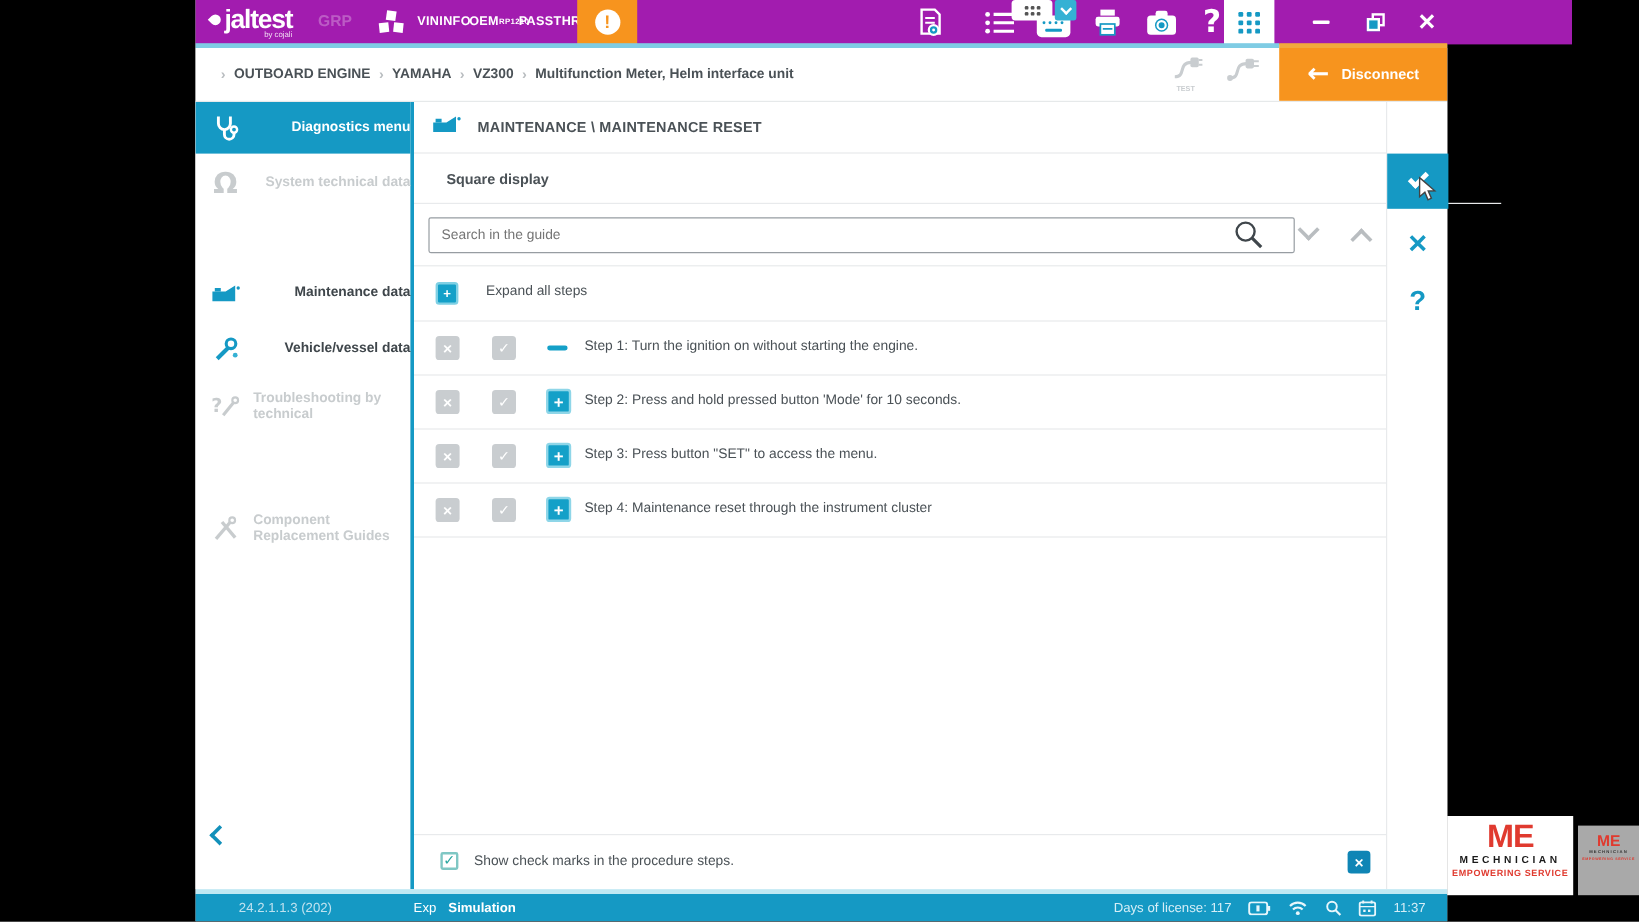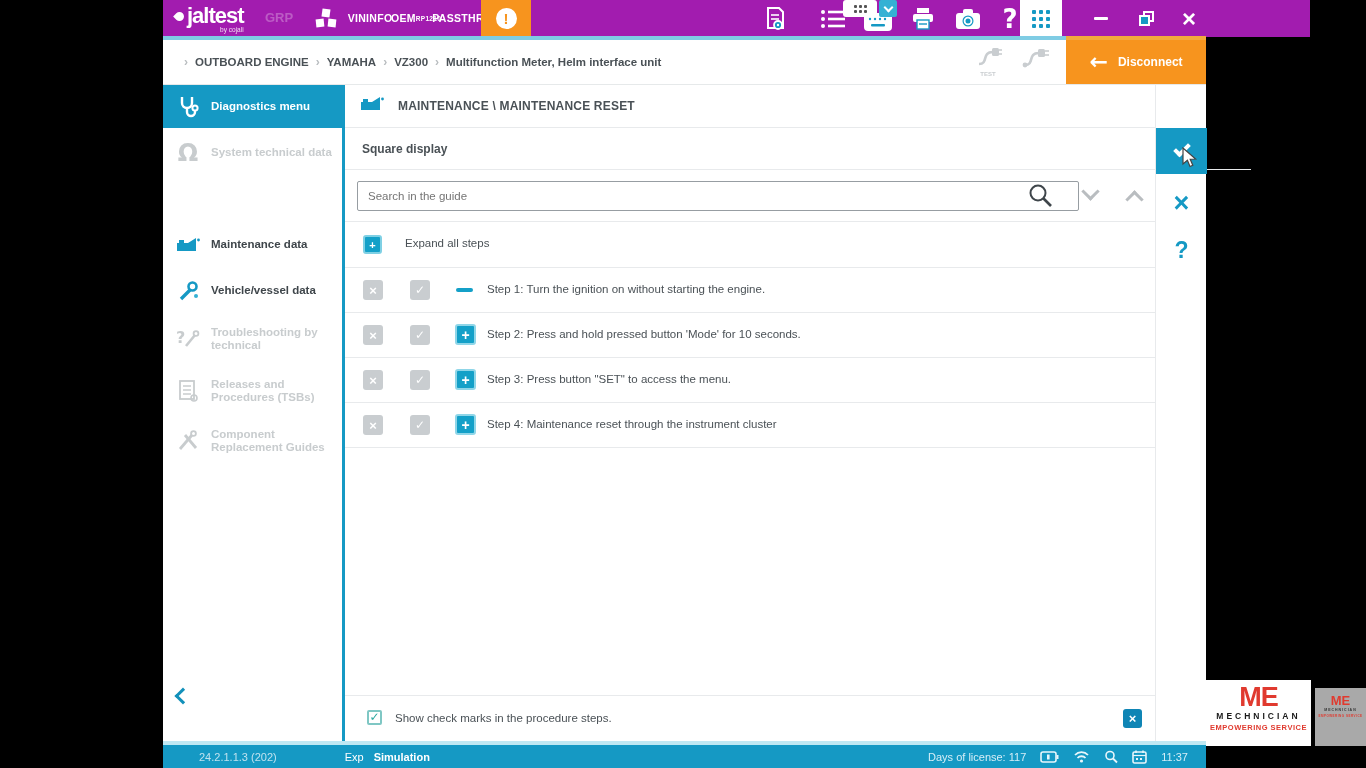--- a/index.html
+++ b/index.html
@@ -48,34 +48,34 @@
   .disconnect-btn { position:absolute; right:0; top:0; width:140px; height:44px; background:#f7941e; display:flex; align-items:center; justify-content:center; gap:10px; color:#fff; }
   .disconnect-arrow { font-size:22px; font-weight:bold; font-family:"DejaVu Sans",sans-serif; line-height:20px; }
   .disconnect-label { font-size:12px; font-weight:bold; }
 
   
   .content { position:absolute; left:0; top:85px; width:1043px; height:656px; background:#fff; }
   .bottom-strip { position:absolute; left:0; top:741px; width:1043px; height:4px; background:#bfe8f3; }
 
   
   .sidebar { position:absolute; left:0; top:0; width:182px; height:656px; background:#fff; border-right:3px solid #1599c4; }
-  .side-item { position:absolute; left:0; width:179px; display:flex; align-items:center; padding-left:12px; gap:10px; }
+  .side-item { position:absolute; left:0; width:179px; display:flex; align-items:center; padding-left:12px; gap:10px;justify-content:space-between; }
   .side-icon { width:26px; min-width:26px; height:26px; display:flex; align-items:center; justify-content:center; }
   .side-label { font-size:11.5px; font-weight:bold; line-height:13px; }
   .side-item.active { background:#1599c4; color:#fff; }
   .side-item.active .side-label { color:#fff; }
   .side-item.enabled .side-label { color:#3f464b; }
   .side-item.disabled .side-label { color:#c8ccce; }
   .collapse-chev { position:absolute; left:14px; top:605px; width:12px; height:12px; border-left:3px solid #1290ba; border-bottom:3px solid #1290ba; transform:rotate(45deg); }
 
   
   .main { position:absolute; left:182px; top:0; width:810px; height:656px; }
   .main-header { position:absolute; left:0; top:0; width:810px; height:43px; border-bottom:1px solid #e8eaec; display:flex; align-items:center; padding-left:13px; gap:12px; }
   .main-title { font-size:12px; font-weight:bold; color:#4a5156; letter-spacing:.2px; }
-  .subsection { position:absolute; left:0; top:43px; width:906px; height:42px; border-bottom:1px solid #e8eaec; display:flex; align-items:center; padding-left:17px; }
+  .subsection { position:absolute; left:0; top:43px; width:906px; height:42px; border-bottom:1px solid #e8eaec; display:flex; align-items:center; padding-left:27px; }
   .subsection-label { font-size:12px; font-weight:bold; color:#4a5156; }
   .search-row { position:absolute; left:0; top:85px; width:810px; height:52px; border-bottom:1px solid #e8eaec; }
   .search-input { position:absolute; left:12px; top:11px; width:722px; height:30px; border:1px solid #979da2; border-radius:2px; font-size:11.5px; color:#555; padding-left:10px; font-family:"Liberation Sans",sans-serif; outline:none; }
   .search-mag { position:absolute; left:682px; top:12px; }
   .chev-btn { position:absolute; top:16px; width:26px; height:20px; }
   .chev-btn i { display:block; width:13px; height:13px; margin:2px auto; border-right:3px solid #b9bdc0; border-bottom:3px solid #b9bdc0; }
   .chev-down i { transform:rotate(45deg); margin-top:-1px; }
   .chev-up i { transform:rotate(-135deg); margin-top:7px; }
   .expand-row { position:absolute; left:0; top:137px; width:810px; height:46px; border-bottom:1px solid #e8eaec; }
   .expand-btn { position:absolute; left:18px; top:13px; width:19px; height:19px; background:#14a0c8; border:2px solid #7fd0e4; border-radius:3px; color:#fff; font-size:11px; font-weight:bold; display:flex; align-items:center; justify-content:center; }
@@ -332,32 +332,20 @@
         <div class="side-item disabled" style="top:230px;height:48px;">
           <span class="side-icon">
             <svg width="24" height="24" viewBox="0 0 24 24">
               <text x="0" y="16" font-size="16" font-weight="bold" fill="#c8ccce" font-family="DejaVu Sans">?</text>
               <line x1="10" y1="19" x2="19" y2="8" stroke="#c8ccce" stroke-width="2.6"></line>
               <circle cx="20" cy="6.5" r="2.4" fill="none" stroke="#c8ccce" stroke-width="1.8"></circle>
             </svg>
           </span>
           <span class="side-label">Troubleshooting by technical</span>
         </div>
-        <div class="side-item disabled" style="top:282px;height:48px;">
-          <span class="side-icon">
-            <svg width="24" height="26" viewBox="0 0 24 26">
-              <rect x="4" y="3" width="14" height="18" fill="none" stroke="#c8ccce" stroke-width="1.8"></rect>
-              <line x1="7" y1="8" x2="15" y2="8" stroke="#c8ccce" stroke-width="1.5"></line>
-              <line x1="7" y1="12" x2="15" y2="12" stroke="#c8ccce" stroke-width="1.5"></line>
-              <line x1="7" y1="16" x2="15" y2="16" stroke="#c8ccce" stroke-width="1.5"></line>
-              <circle cx="18" cy="20" r="3" fill="none" stroke="#c8ccce" stroke-width="1.6"></circle>
-            </svg>
-          </span>
-          <span class="side-label">Releases and Procedures (TSBs)</span>
-        </div>
         <div class="side-item disabled" style="top:332px;height:48px;">
           <span class="side-icon">
             <svg width="24" height="24" viewBox="0 0 24 24">
               <line x1="4" y1="20" x2="16" y2="6" stroke="#c8ccce" stroke-width="2.8"></line>
               <line x1="9" y1="6" x2="20" y2="19" stroke="#c8ccce" stroke-width="2.8"></line>
               <circle cx="17.5" cy="4.5" r="2.4" fill="none" stroke="#c8ccce" stroke-width="1.8"></circle>
             </svg>
           </span>
           <span class="side-label">Component Replacement Guides</span>
         </div>

